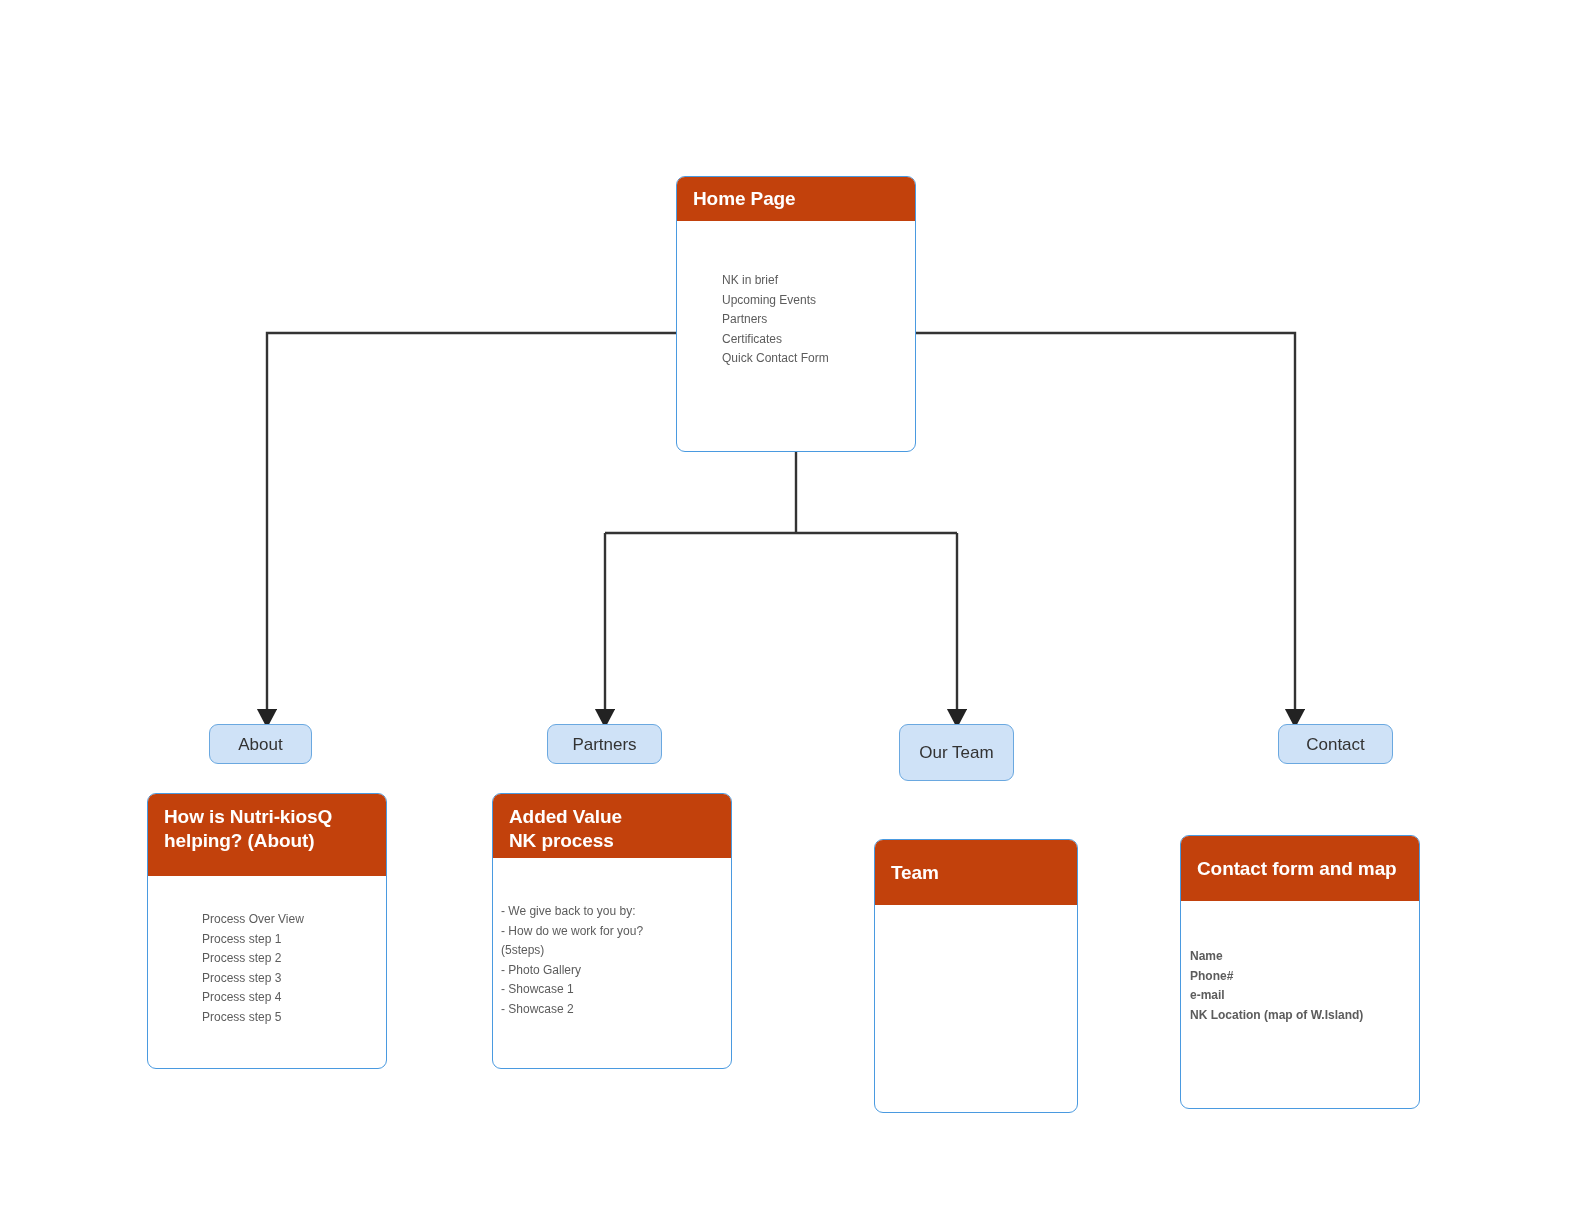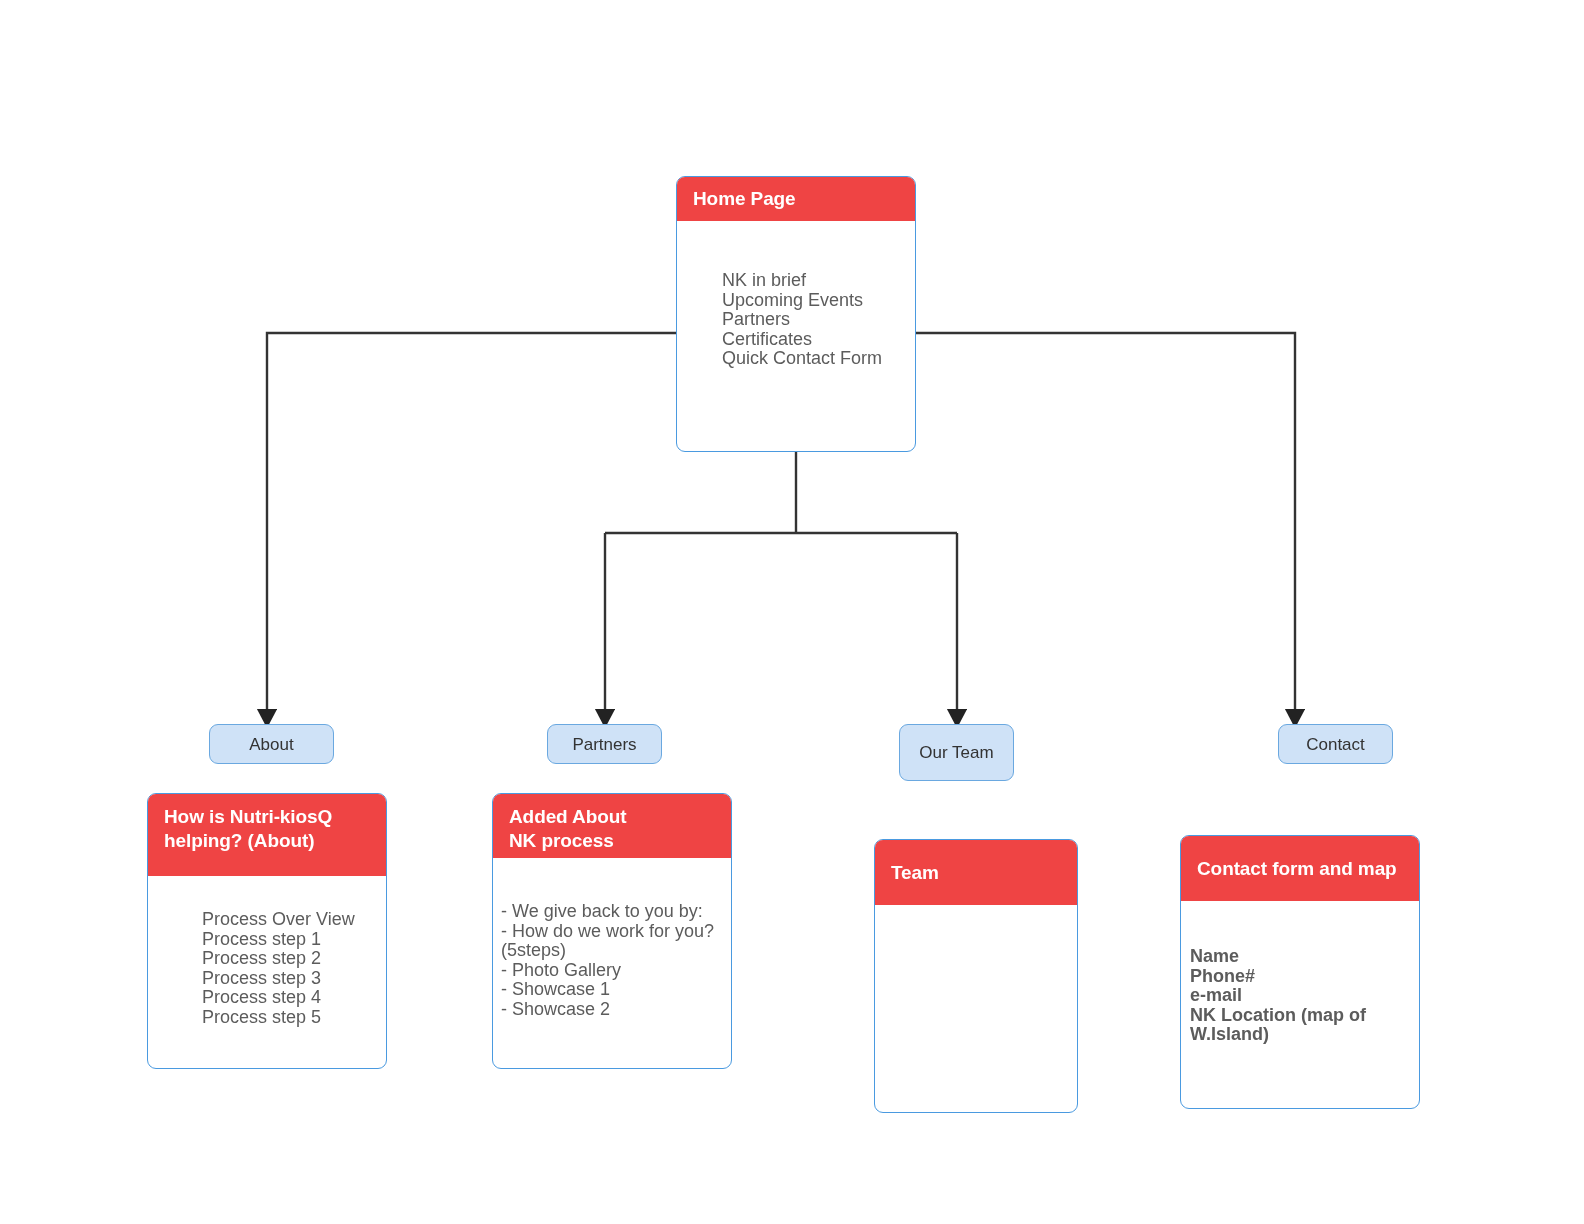--- a/index.html
+++ b/index.html
@@ -32,33 +32,33 @@
   .card {
     position: absolute;
     box-sizing: border-box;
     background: #ffffff;
     border: 1px solid #4a9ae0;
     border-radius: 9px;
     overflow: hidden;
   }
   .card-header {
     box-sizing: border-box;
-    background: #ef4444;
+    background: #c2410c;
     color: #ffffff;
     font-weight: bold;
     font-size: 19px;
     line-height: 24px;
     padding: 11px 16px 10px 16px;
     letter-spacing: -0.1px;
     white-space: pre-line;
   }
   .card-body {
     box-sizing: border-box;
     color: #5c5c5c;
-    font-size: 18px;
+    font-size: 12px;
     line-height: 19.6px;
     white-space: pre-line;
   }
 
   
   .body-indent   { padding: 34px 0 0 54px; }
   .body-flush    { padding: 44px 0 0 8px; }
   .body-team     { padding: 36px 0 0 50px; }
   .body-contact  { padding: 46px 0 0 9px; font-weight: bold; }
 
@@ -106,21 +106,21 @@
 
   <div class="card" style="left:676px; top:176px; width:240px; height:276px;">
     <div class="card-header" style="height:44px; padding-top:10px;">Home Page</div>
     <div class="card-body body-indent" style="padding:50px 0 0 45px;">NK in brief
 Upcoming Events
 Partners
 Certificates
 Quick Contact Form</div>
   </div>
 
-  <div class="node" style="left:209px; top:724px; width:125px; height:40px;">
+  <div class="node" style="left:209px; top:724px; width:103px; height:40px;">
     <span>About</span>
   </div>
 
   <div class="node" style="left:547px; top:724px; width:115px; height:40px;">
     <span>Partners</span>
   </div>
 
   <div class="node" style="left:899px; top:724px; width:115px; height:57px;">
     <span>Our Team</span>
   </div>
@@ -134,21 +134,21 @@
 helping? (About)</div>
     <div class="card-body body-indent">Process Over View
 Process step 1
 Process step 2
 Process step 3
 Process step 4
 Process step 5</div>
   </div>
 
   <div class="card" style="left:492px; top:793px; width:240px; height:276px;">
-    <div class="card-header" style="height:64px;">Added About
+    <div class="card-header" style="height:64px;">Added Value
 NK process</div>
     <div class="card-body body-flush">- We give back to you by:
 - How do we work for you?
 (5steps)
 - Photo Gallery
 - Showcase 1
 - Showcase 2</div>
   </div>
 
   <div class="card" style="left:874px; top:795px; width:204px; height:274px;margin-top:44px;">

